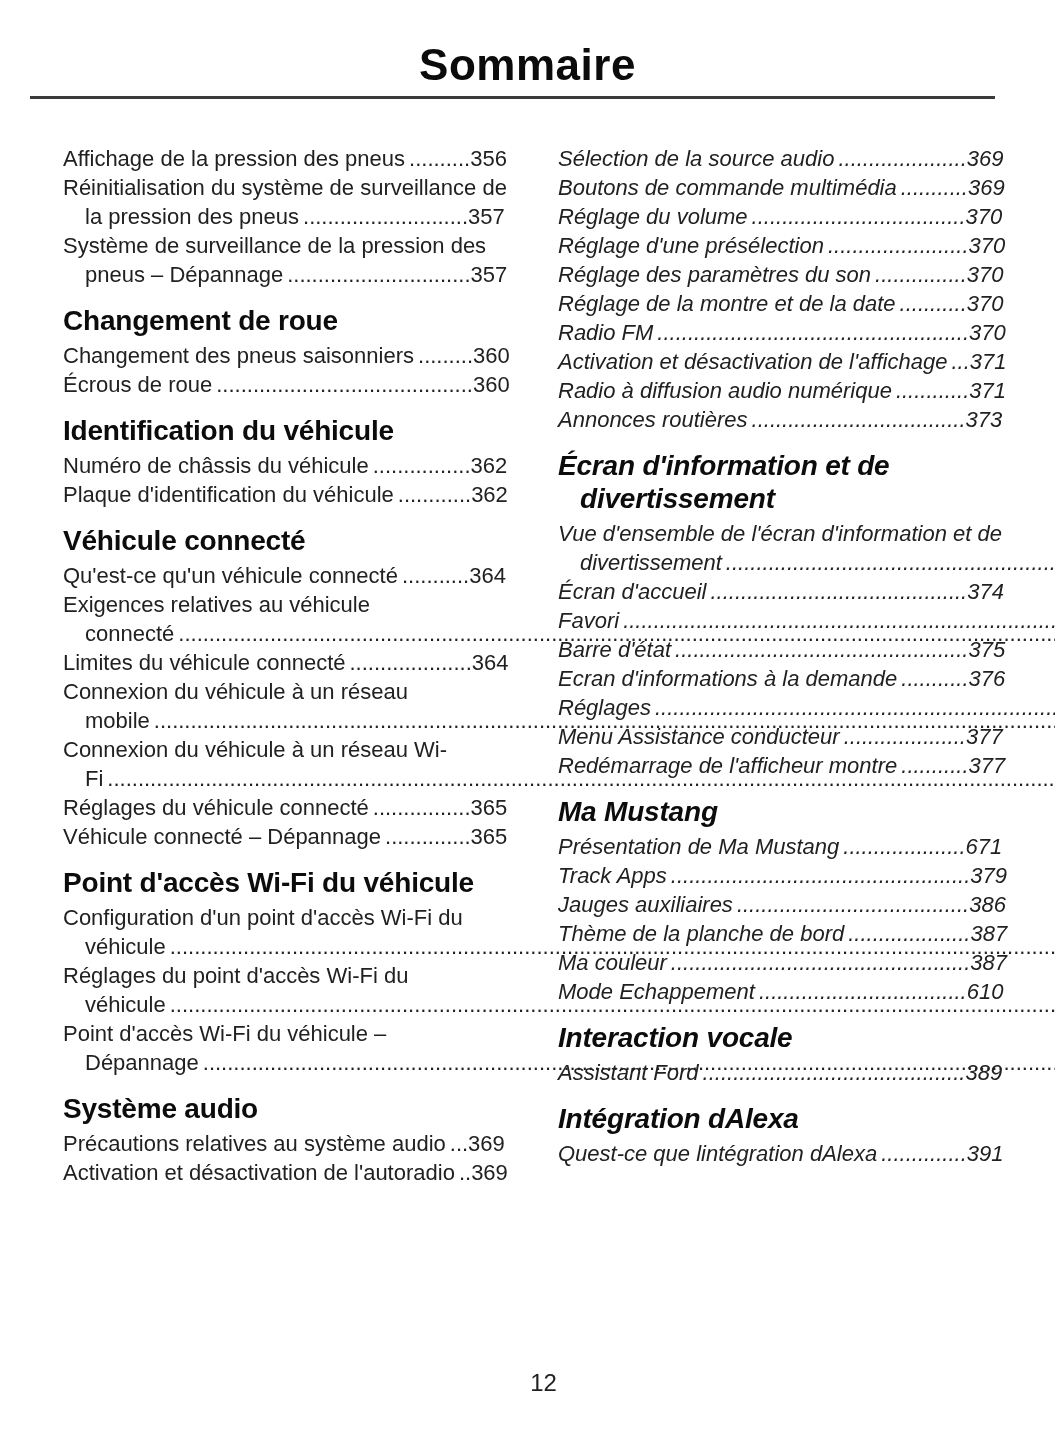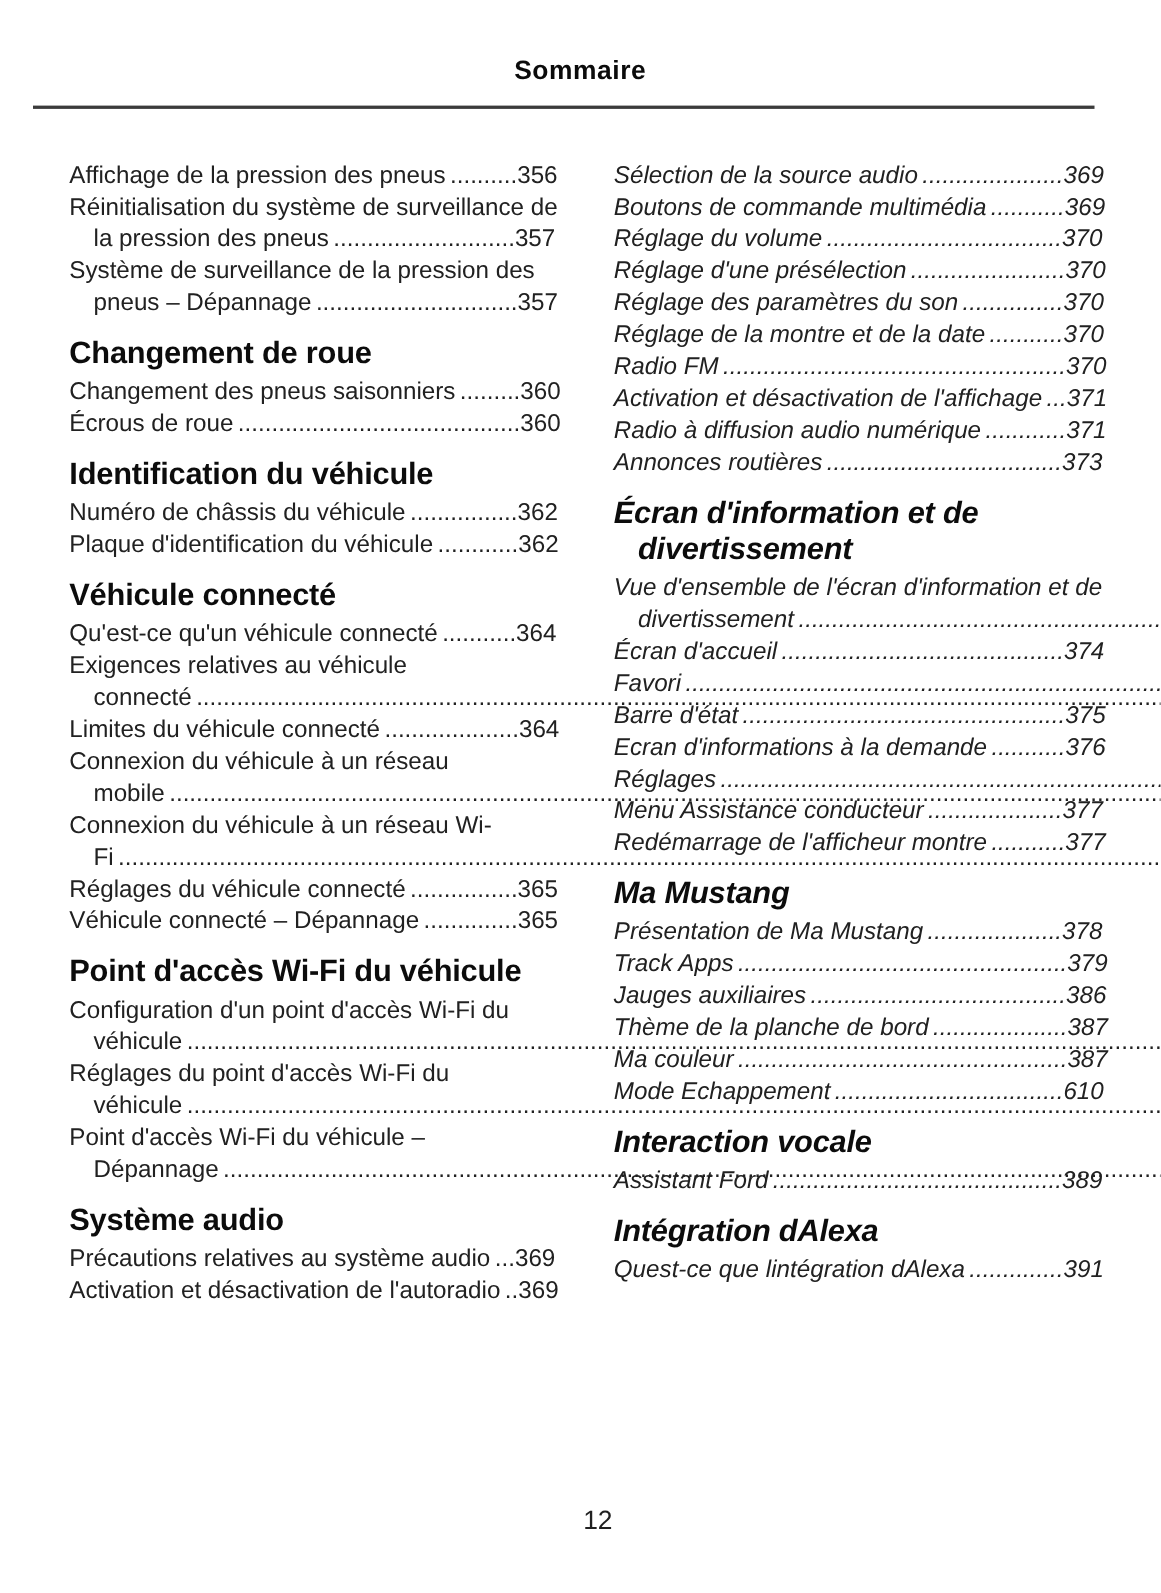--- a/index.html
+++ b/index.html
@@ -8,21 +8,21 @@
     height: 1448px;
     background: #ffffff;
     position: relative;
     font-family: "Liberation Sans", sans-serif;
     color: #212121;
     overflow: hidden;
   }
   .page-title {
     padding-top: 44px;
     text-align: center;
-    font-size: 24px;
+    font-size: 44px;
     line-height: 42px;
     font-weight: bold;
     letter-spacing: 0.5px;
     color: #0b0b0b;
   }
   .divider {
     border: none;
     border-top: 3px solid #3b3b3b;
     margin: 10px 60px 0 30px;
     height: 0;
@@ -129,21 +129,21 @@
           <div class="toc-entry"><span class="label">Écran d'accueil</span><span class="dots">..........................................</span><span class="pageno">374</span></div>
           <div class="toc-entry"><span class="label">Favori</span><span class="dots">................................................................................................................................................................................................................................................................................................................................................................................................................</span></div>
           <div class="toc-entry"><span class="label">Barre d'état</span><span class="dots">................................................</span><span class="pageno">375</span></div>
           <div class="toc-entry"><span class="label">Ecran d'informations à la demande</span><span class="dots">...........</span><span class="pageno">376</span></div>
           <div class="toc-entry"><span class="label">Réglages</span><span class="dots">................................................................................................................................................................................................................................................................................................................................................................................................................</span></div>
           <div class="toc-entry"><span class="label">Menu Assistance conducteur</span><span class="dots">....................</span><span class="pageno">377</span></div>
           <div class="toc-entry"><span class="label">Redémarrage de l'afficheur montre</span><span class="dots">...........</span><span class="pageno">377</span></div>
         </div>
         <div class="toc-block">
           <div class="sec-heading">Ma Mustang</div>
-          <div class="toc-entry"><span class="label">Présentation de Ma Mustang</span><span class="dots">....................</span><span class="pageno">378</span></div>
+          <div class="toc-entry"><span class="label">Présentation de Ma Mustang</span><span class="dots">....................</span><span class="pageno">671</span></div>
           <div class="toc-entry"><span class="label">Track Apps</span><span class="dots">.................................................</span><span class="pageno">379</span></div>
           <div class="toc-entry"><span class="label">Jauges auxiliaires</span><span class="dots">......................................</span><span class="pageno">386</span></div>
           <div class="toc-entry"><span class="label">Thème de la planche de bord</span><span class="dots">....................</span><span class="pageno">387</span></div>
           <div class="toc-entry"><span class="label">Ma couleur</span><span class="dots">.................................................</span><span class="pageno">387</span></div>
           <div class="toc-entry"><span class="label">Mode Echappement</span><span class="dots">..................................</span><span class="pageno">610</span></div>
         </div>
         <div class="toc-block">
           <div class="sec-heading">Interaction vocale</div>
           <div class="toc-entry"><span class="label">Assistant Ford</span><span class="dots">...........................................</span><span class="pageno">389</span></div>
         </div>

